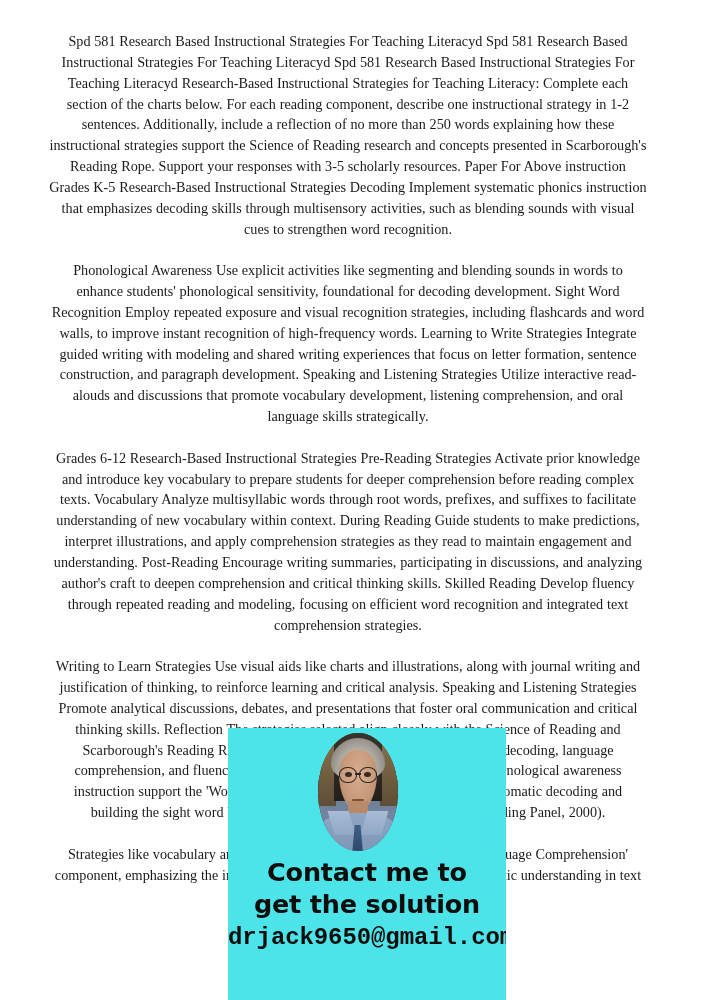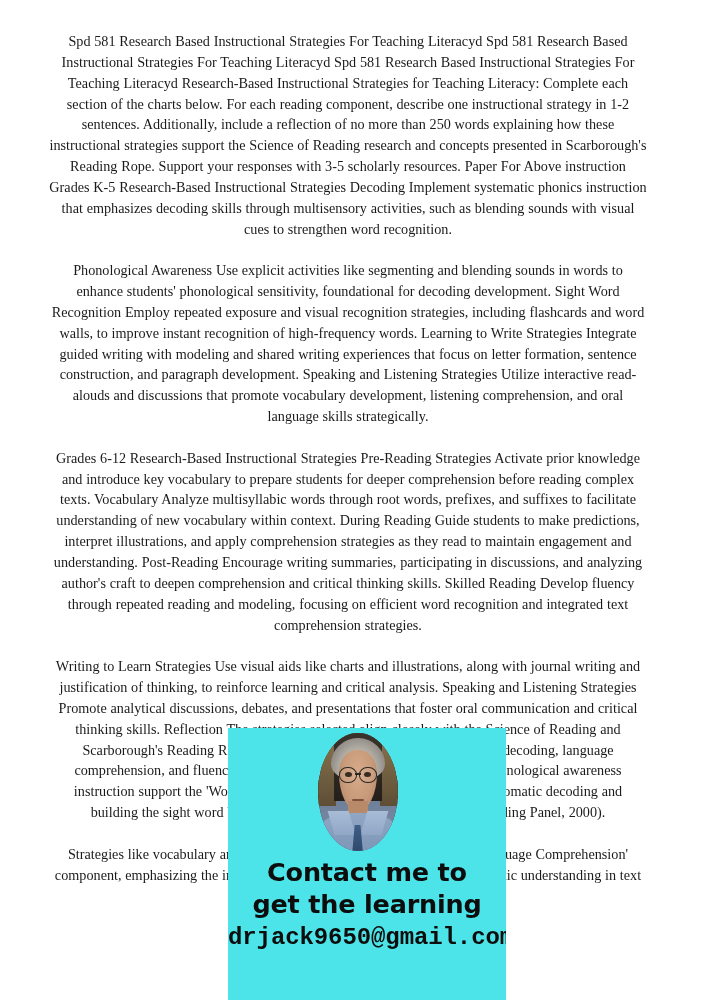--- a/index.html
+++ b/index.html
@@ -181,19 +181,19 @@
       <div class="av-mouth"></div>
       <div class="av-neck"></div>
       <div class="av-shirt"></div>
       <div class="av-collarL"></div>
       <div class="av-collarR"></div>
       <div class="av-tie"></div>
     </div>
 
     <div class="overlay-lines">
       <div class="overlay-line">Contact me to</div>
-      <div class="overlay-line">get the learning</div>
+      <div class="overlay-line">get the solution</div>
     </div>
 
     <div class="overlay-email">drjack9650@gmail.com</div>
   </div>
 
 </div>
 
 </body></html>

